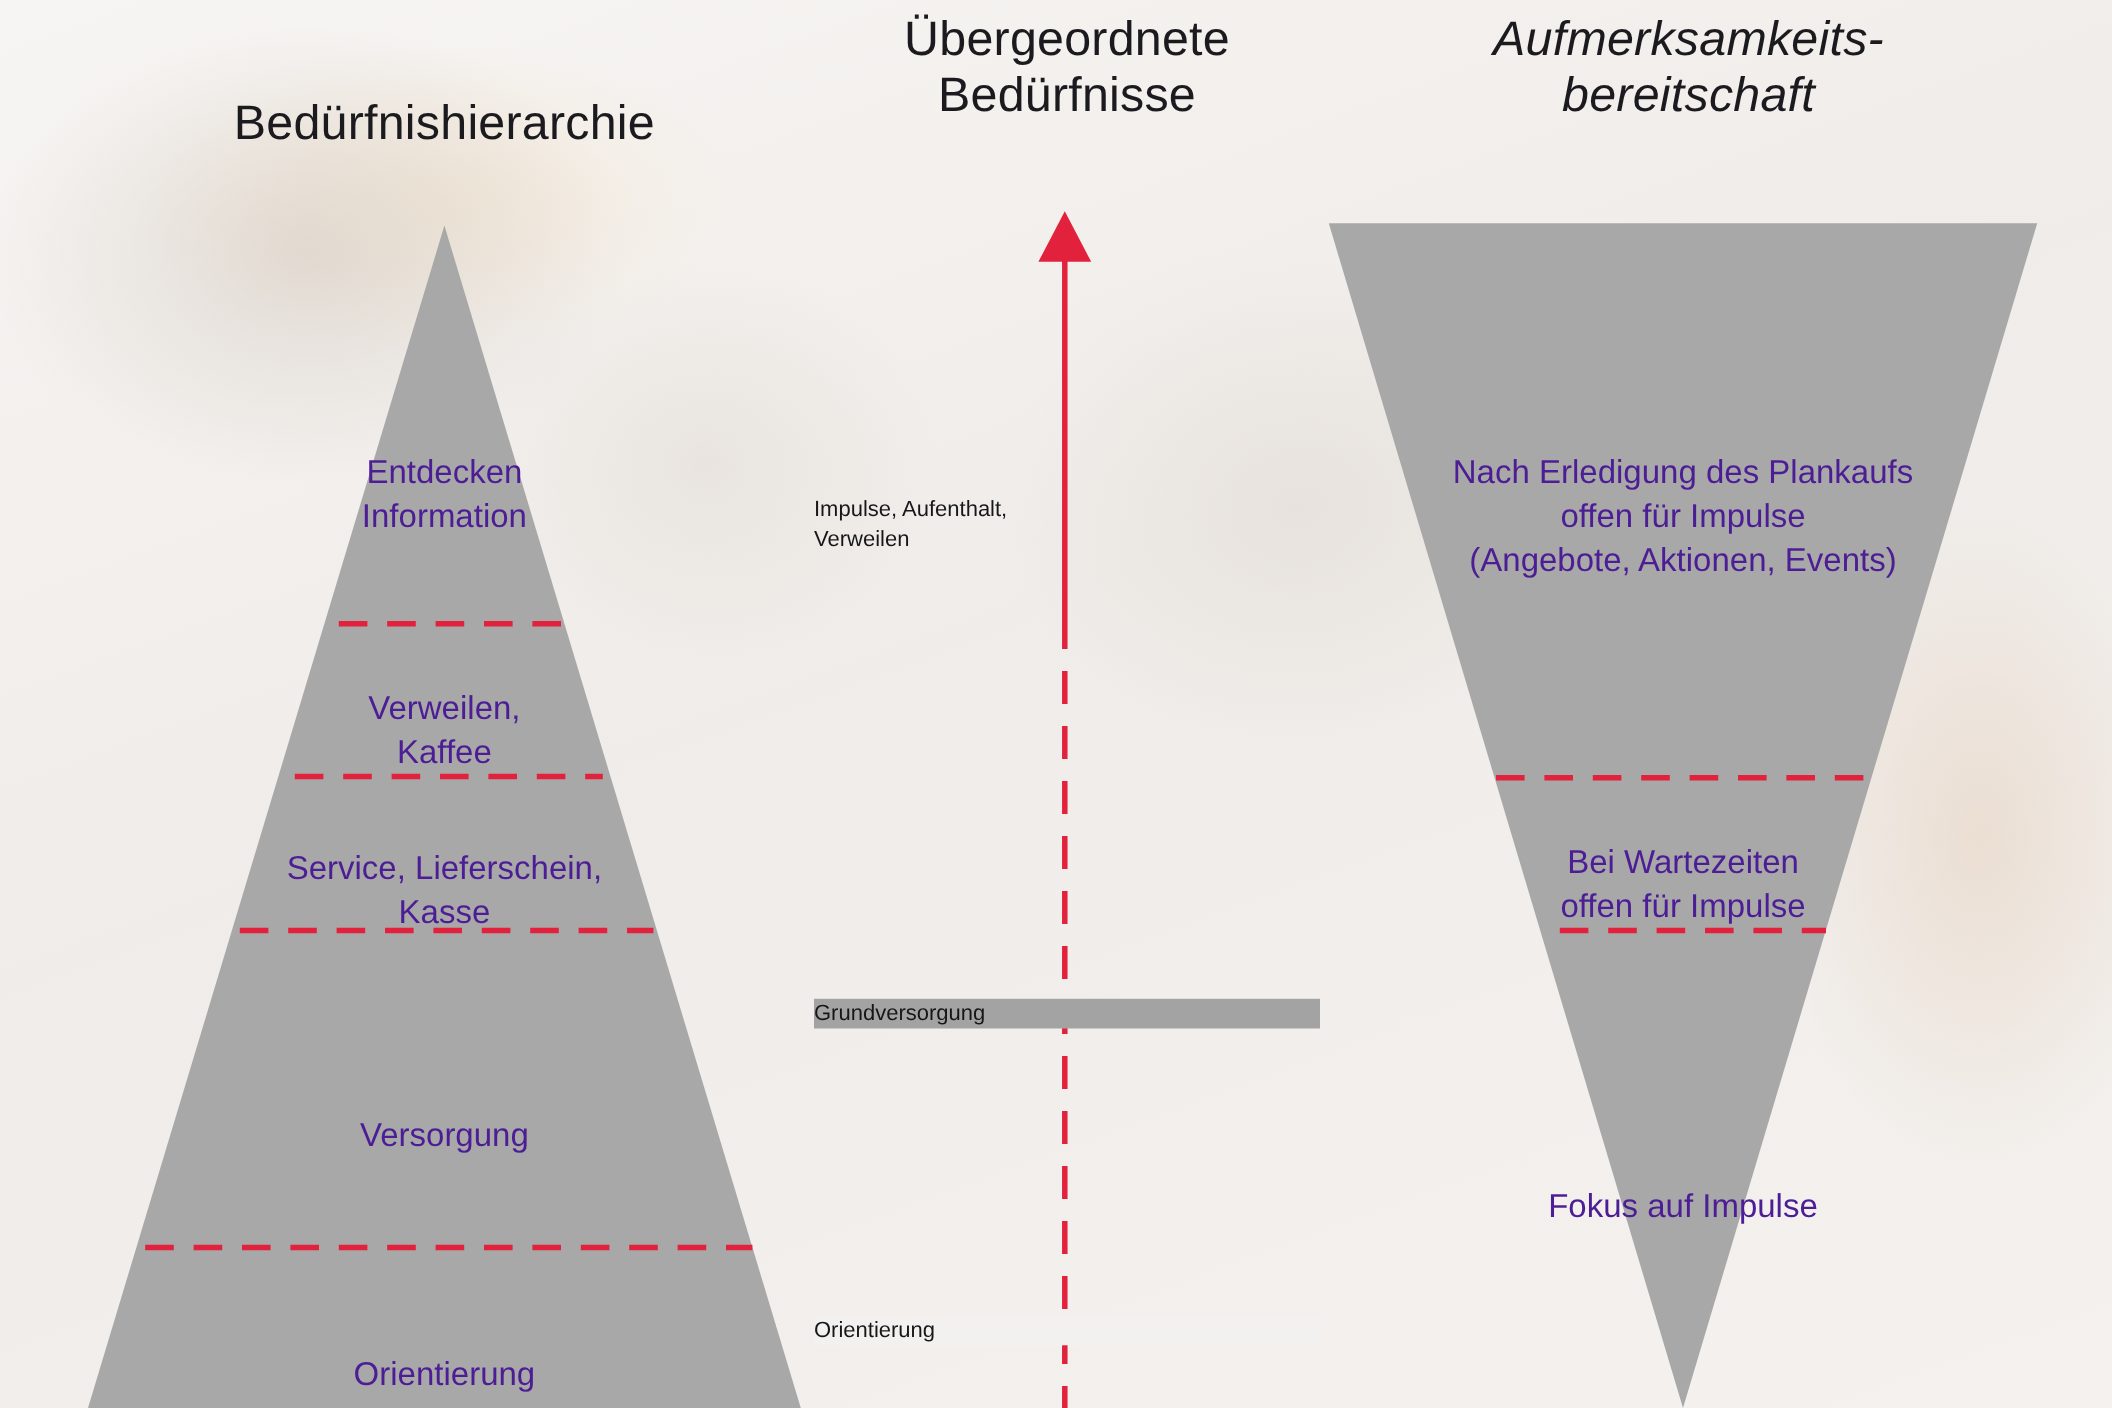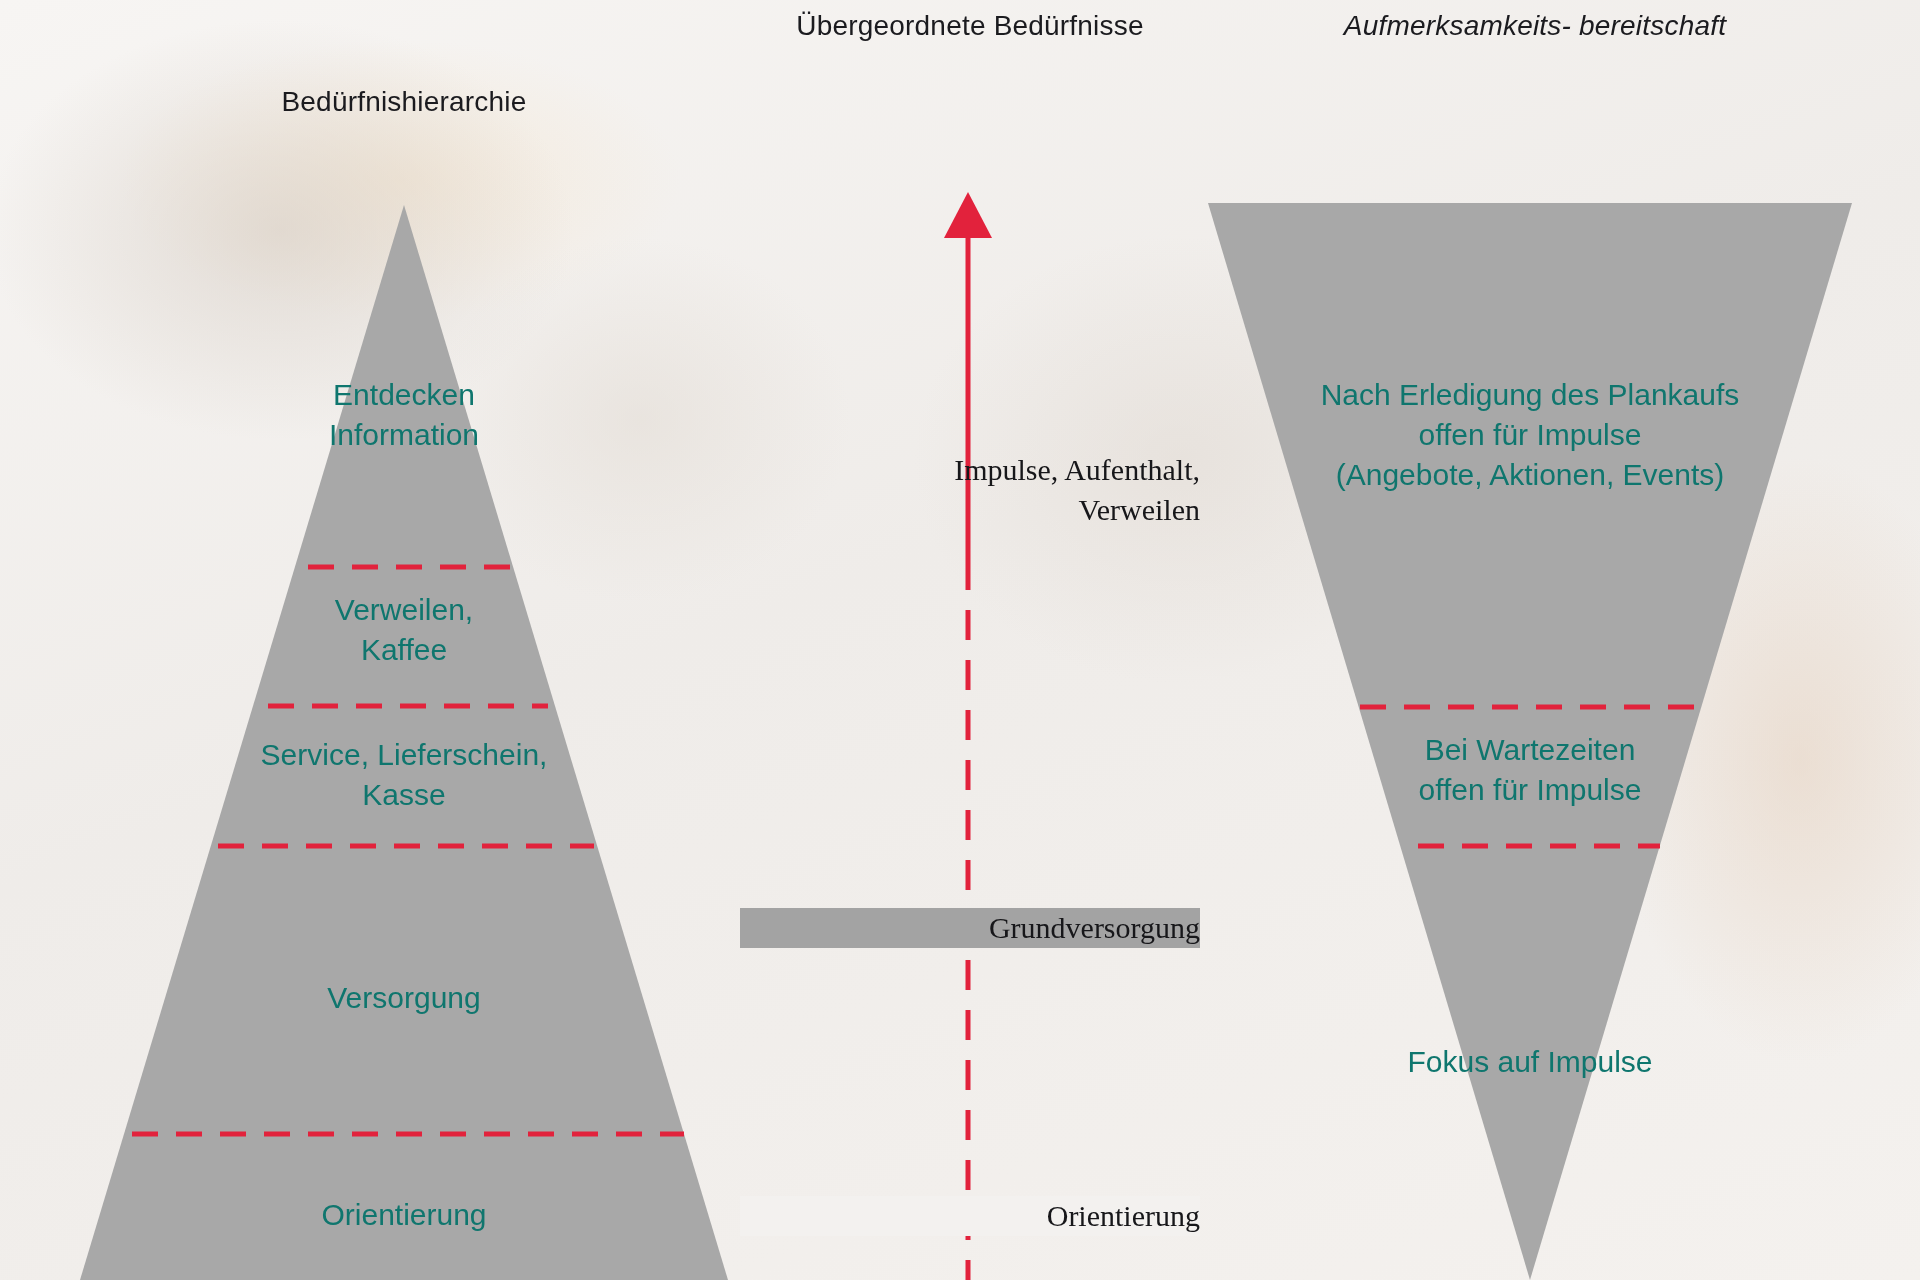--- a/index.html
+++ b/index.html
@@ -28,43 +28,43 @@
     filter: blur(0.5px);
   }
   .canvas {
     position: absolute;
     inset: 0;
   }
   .col-title {
     position: absolute;
     text-align: center;
     color: #1b1b1f;
-    font-size: 28px;
+    font-size: 44px;
     line-height: 1.16;
     font-weight: 400;
     letter-spacing: 0.2px;
   }
   .shape-label {
     position: absolute;
     text-align: center;
-    color: #0f766e;
+    color: #4c1d95;
     font-size: 30px;
     line-height: 1.33;
     font-weight: 400;
     white-space: pre-line;
+    margin-top: 35px;
   }
   .mid-label {
     position: absolute;
-    text-align: right;
+    text-align: left;
     color: #17171a;
-    font-size: 30px;
+    font-size: 20px;
     line-height: 1.33;
     font-weight: 400;
     white-space: pre-line;
-    font-family: Liberation Serif, serif;
   }
   svg.diagram {
     position: absolute;
     left: 0;
     top: 0;
     width: 1920px;
     height: 1280px;
   }
 </style>
 </head>

